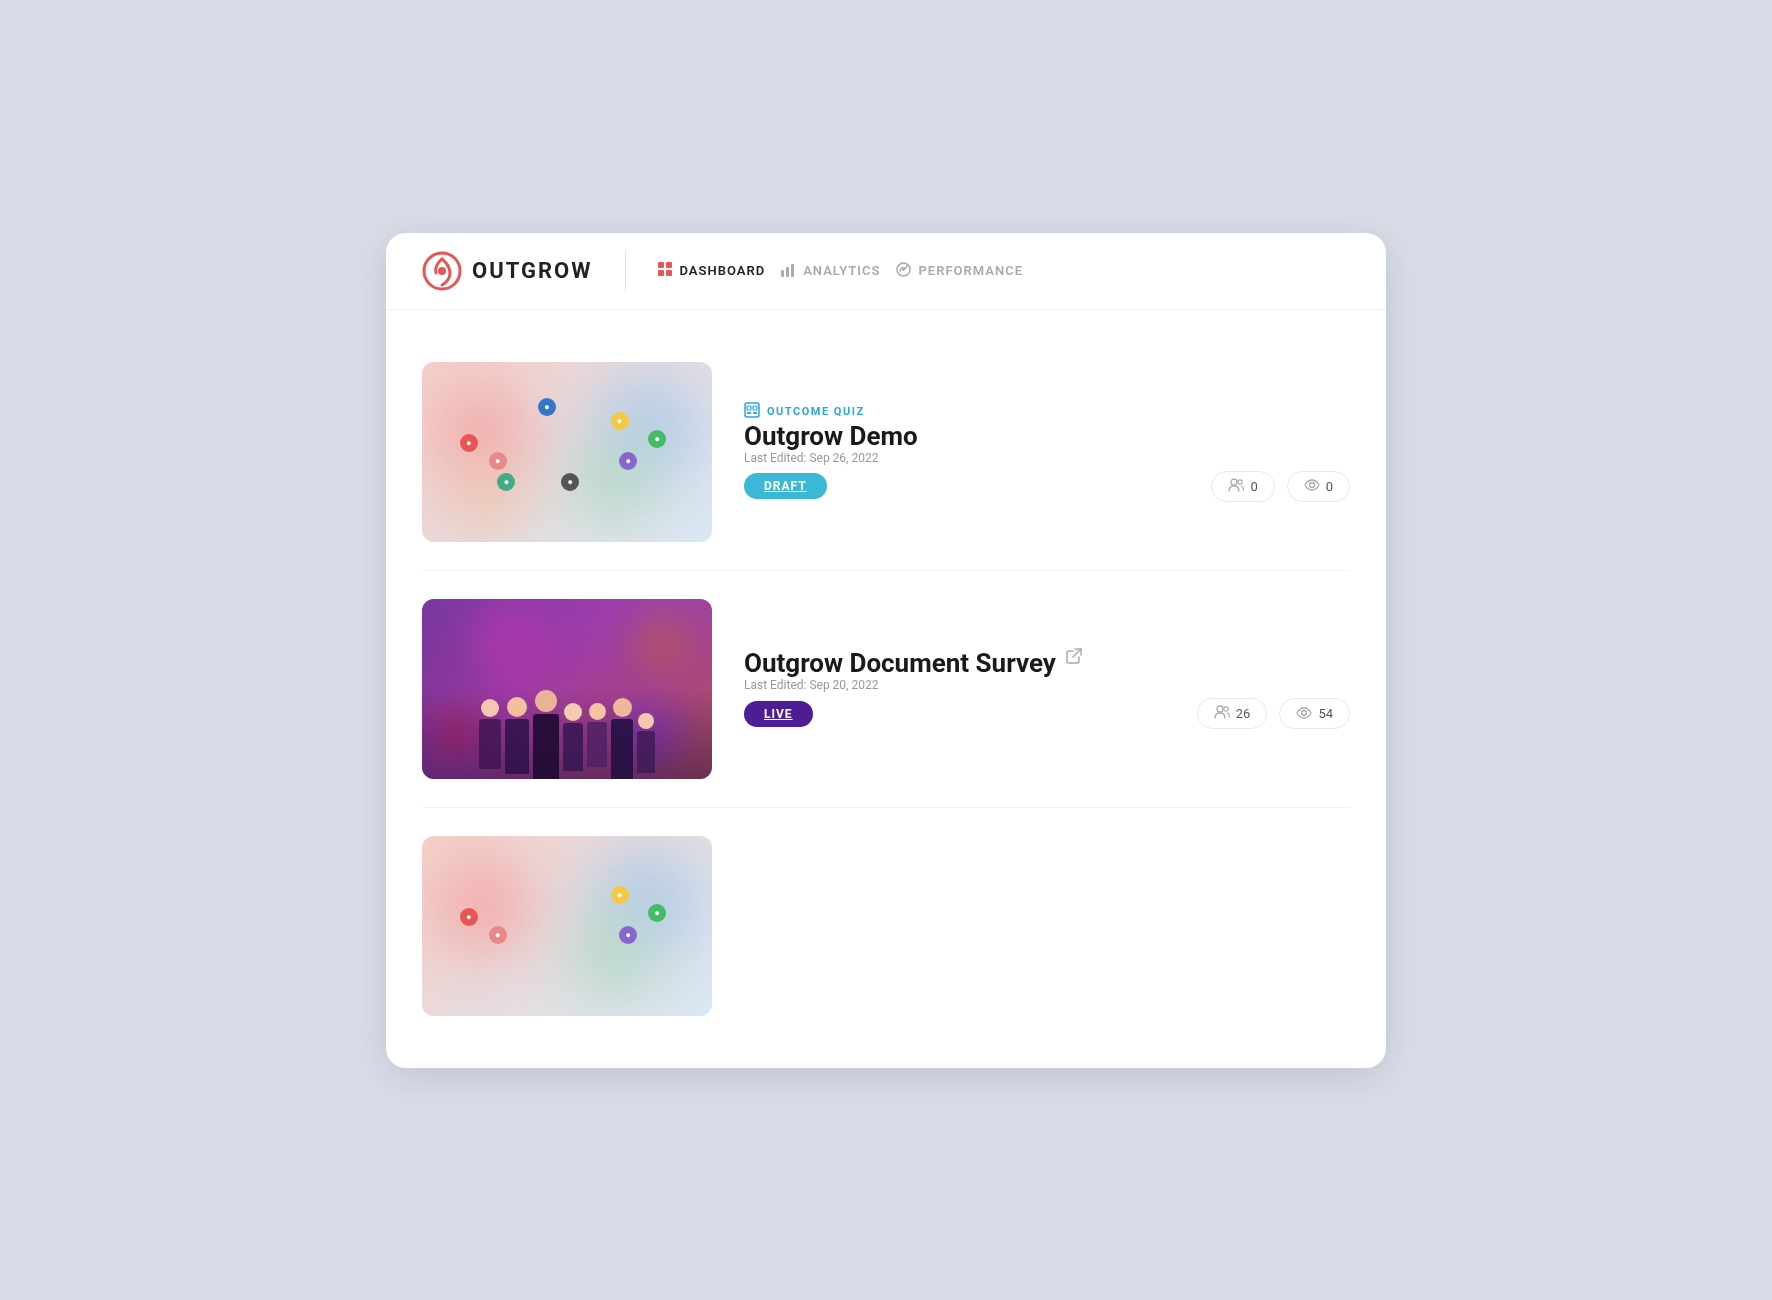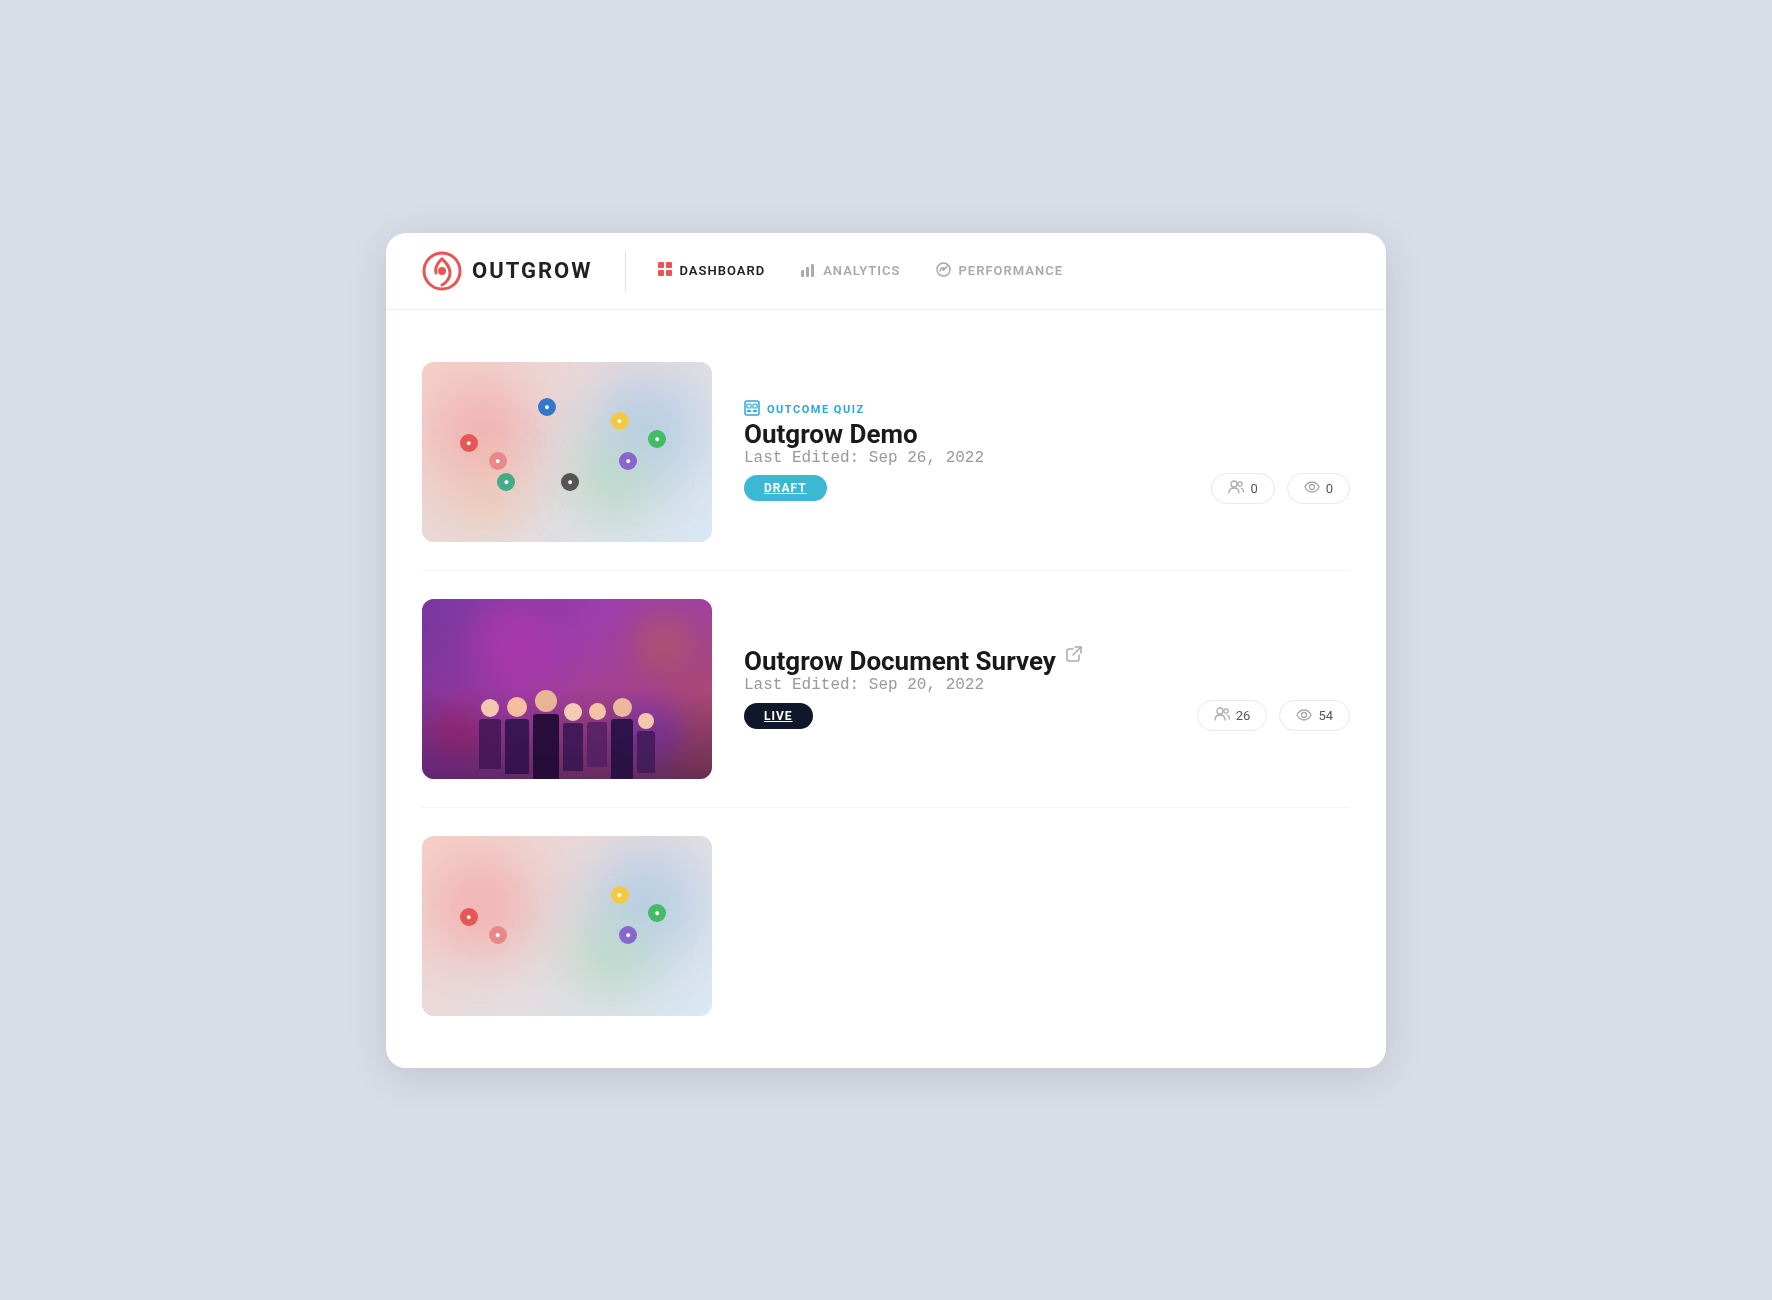--- a/index.html
+++ b/index.html
@@ -42,21 +42,21 @@
     }
     .logo-text {
       font-size: 22px;
       font-weight: 700;
       letter-spacing: 2px;
       color: #222;
     }
     .nav {
       display: flex;
       align-items: center;
-      gap: 36px;
+      gap: 16px;
       flex: 1;
     }
     .nav-item {
       display: flex;
       align-items: center;
       gap: 7px;
       font-size: 13px;
       font-weight: 600;
       letter-spacing: 1px;
       color: #aaa;
@@ -208,44 +208,43 @@
       display: flex;
       align-items: flex-start;
       gap: 10px;
     }
     .external-link {
       font-size: 16px;
       color: #888;
       cursor: pointer;
     }
     .card-date {
-      font-size: 16px;
+      font-size: 12px;
       color: #999;
-      font-family: Liberation Mono, monospace;
     }
     .card-footer {
       display: flex;
       align-items: center;
       justify-content: space-between;
       margin-top: 6px;
     }
     .status-badge {
       padding: 6px 20px;
       border-radius: 20px;
       font-size: 12px;
       font-weight: 700;
       letter-spacing: 1px;
       text-decoration: underline;
     }
     .badge-draft {
       background: #3ab8d4;
       color: #fff;
     }
     .badge-live {
-      background: #0f172a;
+      background: #4c1d95;
       color: #fff;
     }
     .card-stats {
       display: flex;
       gap: 12px;
     }
     .stat-pill {
       display: flex;
       align-items: center;
       gap: 6px;

